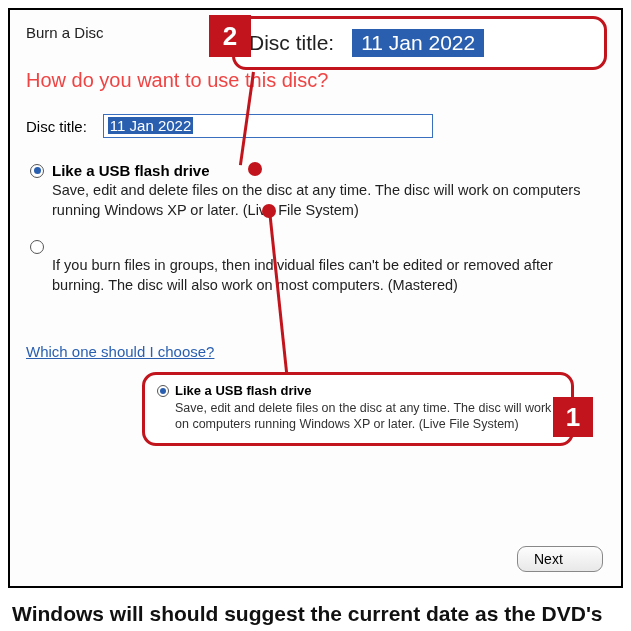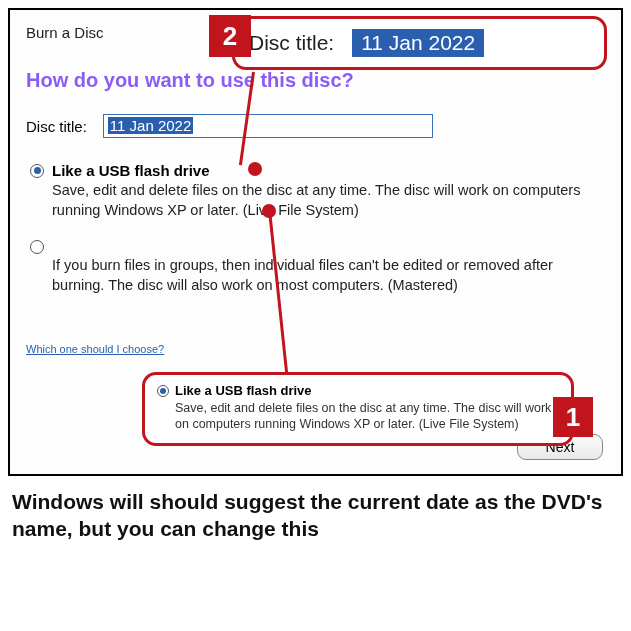--- a/index.html
+++ b/index.html
@@ -10,32 +10,31 @@
     font-size: 14px;
     background: #fff;
     width: 631px;
     color: #000;
   }
   .frame {
     border: 2px solid #000;
     position: relative;
     padding: 14px 16px 12px 16px;
     background: #fdfdfd;
-    height: 468px;
+    height: 580px;
   }
   .window-title {
     font-size: 15px;
     color: #222;
     margin-bottom: 28px;
   }
   .heading {
-    color: #8b5cf6;
+    color: #ef4444;
     font-size: 20px;
     margin-bottom: 22px;
-    font-weight: bold;
   }
   .title-row {
     display: flex;
     align-items: center;
     gap: 16px;
     margin-bottom: 24px;
   }
   .title-label {
     font-size: 15px;
   }
@@ -84,39 +83,38 @@
     margin-left: 22px;
     margin-top: 2px;
     font-size: 14.5px;
     color: #222;
     line-height: 1.35;
     max-width: 540px;
   }
   .link {
     color: #2a5fb0;
     text-decoration: underline;
-    font-size: 11px;
+    font-size: 15px;
     margin-top: 28px;
     display: inline-block;
   }
   .btn-row {
     position: absolute;
     right: 18px;
     bottom: 14px;
     display: flex;
     gap: 14px;
   }
   .btn {
     min-width: 86px;
     padding: 4px 16px;
     border: 1px solid #888;
     border-radius: 9px;
     background: linear-gradient(#fdfdfd,#e8e8e8);
     font-size: 14px;
-    text-align: center;
     cursor: pointer;
   }
   
   .callout-top {
     position: absolute;
     top: 6px;
     left: 222px;
     right: 14px;
     border: 3px solid #c1141c;
     border-radius: 14px;

